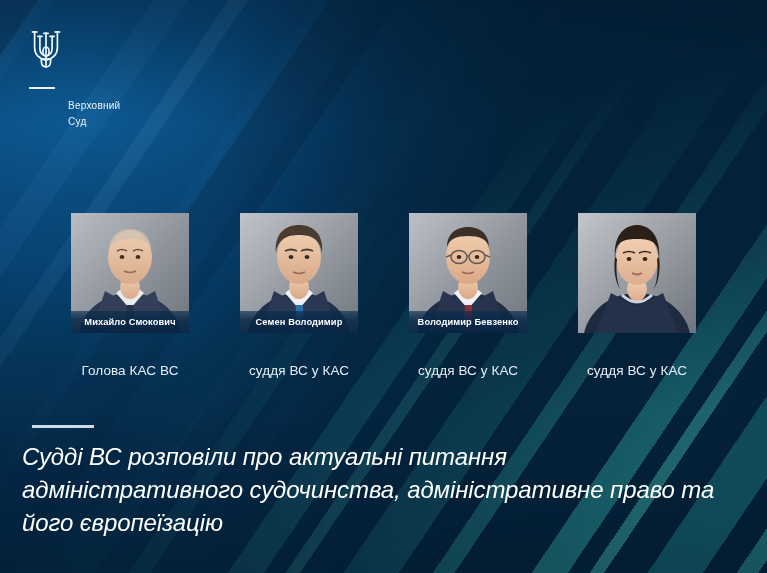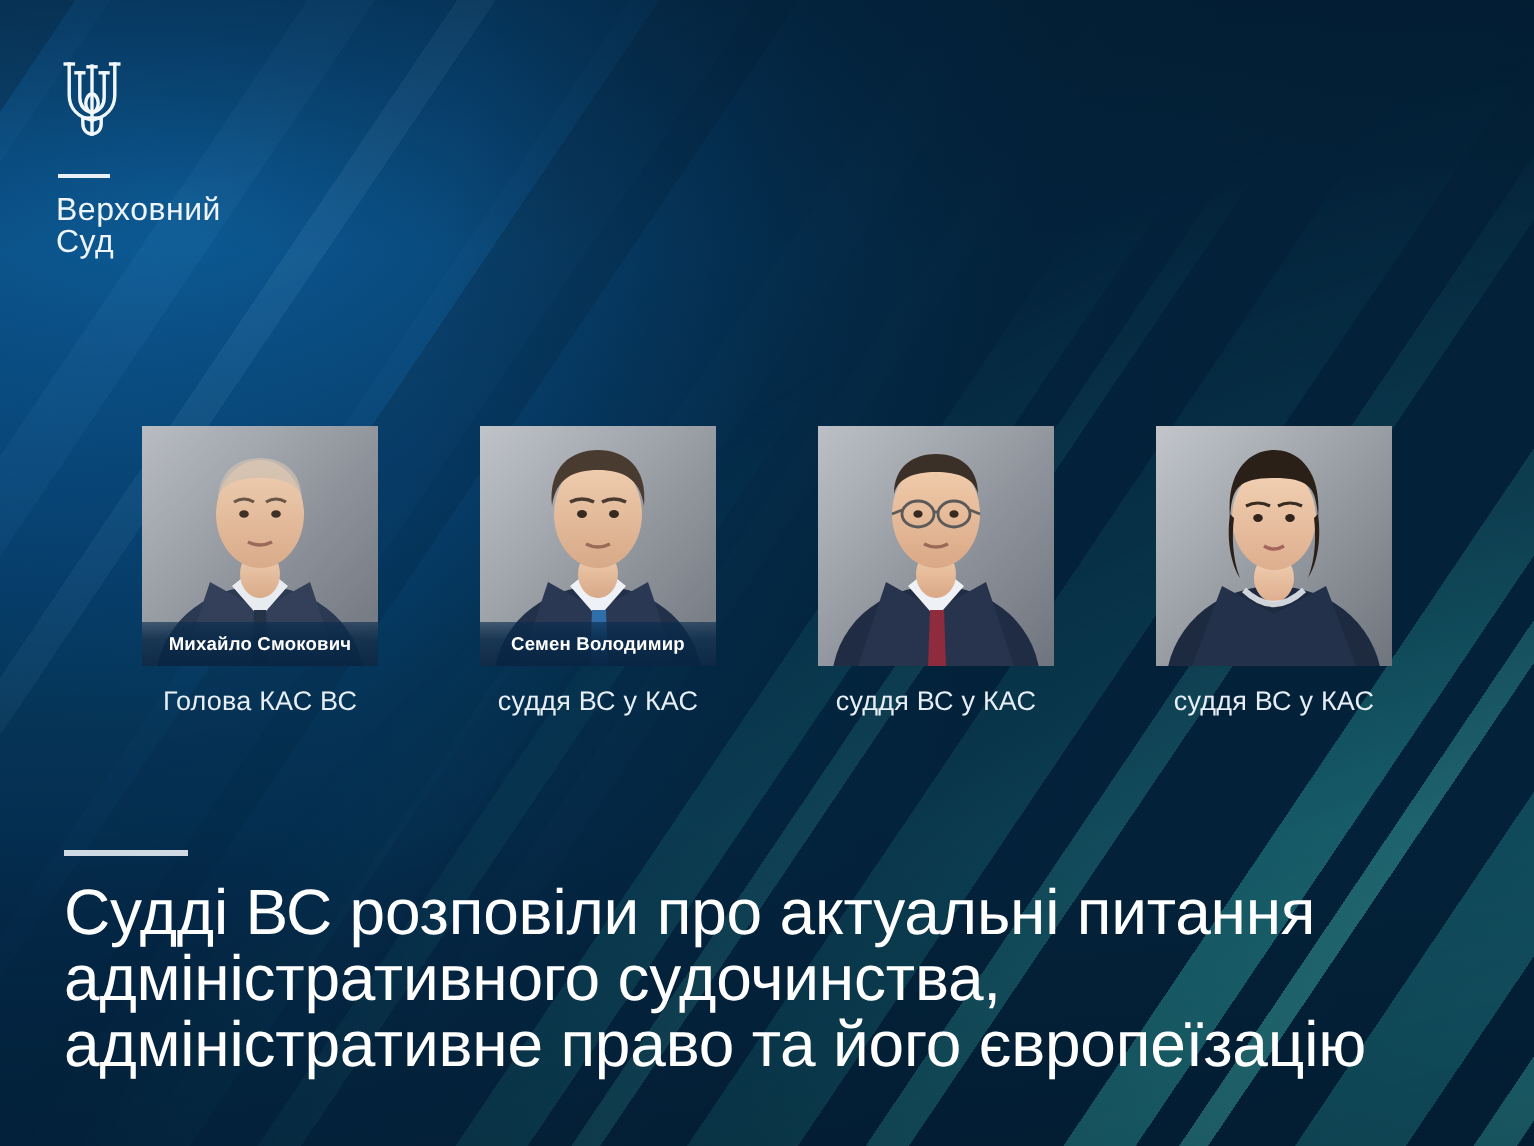--- a/index.html
+++ b/index.html
@@ -132,25 +132,26 @@
     width: 120px;
   }
   .logo-emblem { width: 36px; height: 46px; display: block; }
   .logo-rule {
     width: 26px; height: 2px;
     background: #e9f1f7;
     margin: 14px 0 9px 1px;
   }
   .logo-text {
     color: #eef4f9;
-    font-size: 16px;
+    font-size: 10px;
     line-height: 16px;
     letter-spacing: 0.25px;
     font-weight: 400;
     white-space: pre-line;
+    margin-left: 40px;
   }
 
   
   .people-row {
     position: absolute;
     left: 0;
     top: 213px;
     width: 767px;
     display: flex;
     justify-content: center;
@@ -175,47 +176,48 @@
     align-items: center;
     justify-content: center;
     background: linear-gradient(180deg, rgba(9,44,78,0.62) 0%, rgba(8,40,72,0.88) 40%, rgba(7,36,66,0.94) 100%);
     color: #ffffff;
     font-size: 9.3px;
     font-weight: 700;
     letter-spacing: 0.1px;
     white-space: nowrap;
   }
   .role-caption {
-    margin-top: 10px;
+    margin-top: 30px;
     text-align: center;
     color: #e7eef5;
     font-size: 13.5px;
     letter-spacing: 0.1px;
     white-space: nowrap;
   }
 
   
   .headline-rule {
     position: absolute;
     left: 32px;
     top: 425px;
     width: 62px;
     height: 3px;
     background: #cfdae4;
   }
   .headline {
     position: absolute;
-    left: 32px;
+    left: 22px;
     top: 440px;
     width: 706px;
     color: #ffffff;
-    font-size: 32px;
+    font-size: 24px;
     line-height: 33px;
     font-weight: 400;
     letter-spacing: -0.1px;
+    font-style: italic;
   }
 </style>
 </head>
 <body>
 
 <div id="stage">
 
   <div class="bg-base"></div>
   <div class="stripes-blue-dark"></div>
   <div class="stripes-blue"></div>
@@ -341,20 +343,21 @@
             <ellipse cx="50" cy="44" rx="8" ry="6.5"></ellipse>
             <ellipse cx="68" cy="44" rx="8" ry="6.5"></ellipse>
             <path d="M58 43 L60 43"></path>
               <path d="M42 42 L37 44"></path>
               <path d="M76 42 L81 44"></path>
           </g>
           <ellipse cx="50" cy="44" rx="2.3" ry="1.9" fill="#36291f"></ellipse>
           <ellipse cx="68" cy="44" rx="2.3" ry="1.9" fill="#36291f"></ellipse>
           <path d="M53 59 Q59 62 65 59" stroke="#9a6a57" stroke-width="1.7" fill="none"></path>
         </svg>
+        <div class="name-badge">Володимир Бевзенко</div>
       </div>
       <div class="role-caption">суддя ВС у КАС</div>
     </div>
 
     <div class="person">
       <div class="photo-frame">
         <svg viewBox="0 0 118 120" preserveAspectRatio="xMidYMid slice" aria-hidden="true">
           <defs>
             <linearGradient id="bg4" x1="0" y1="0" x2="1" y2="1">
               <stop offset="0" stop-color="#c2c6cb"></stop>

